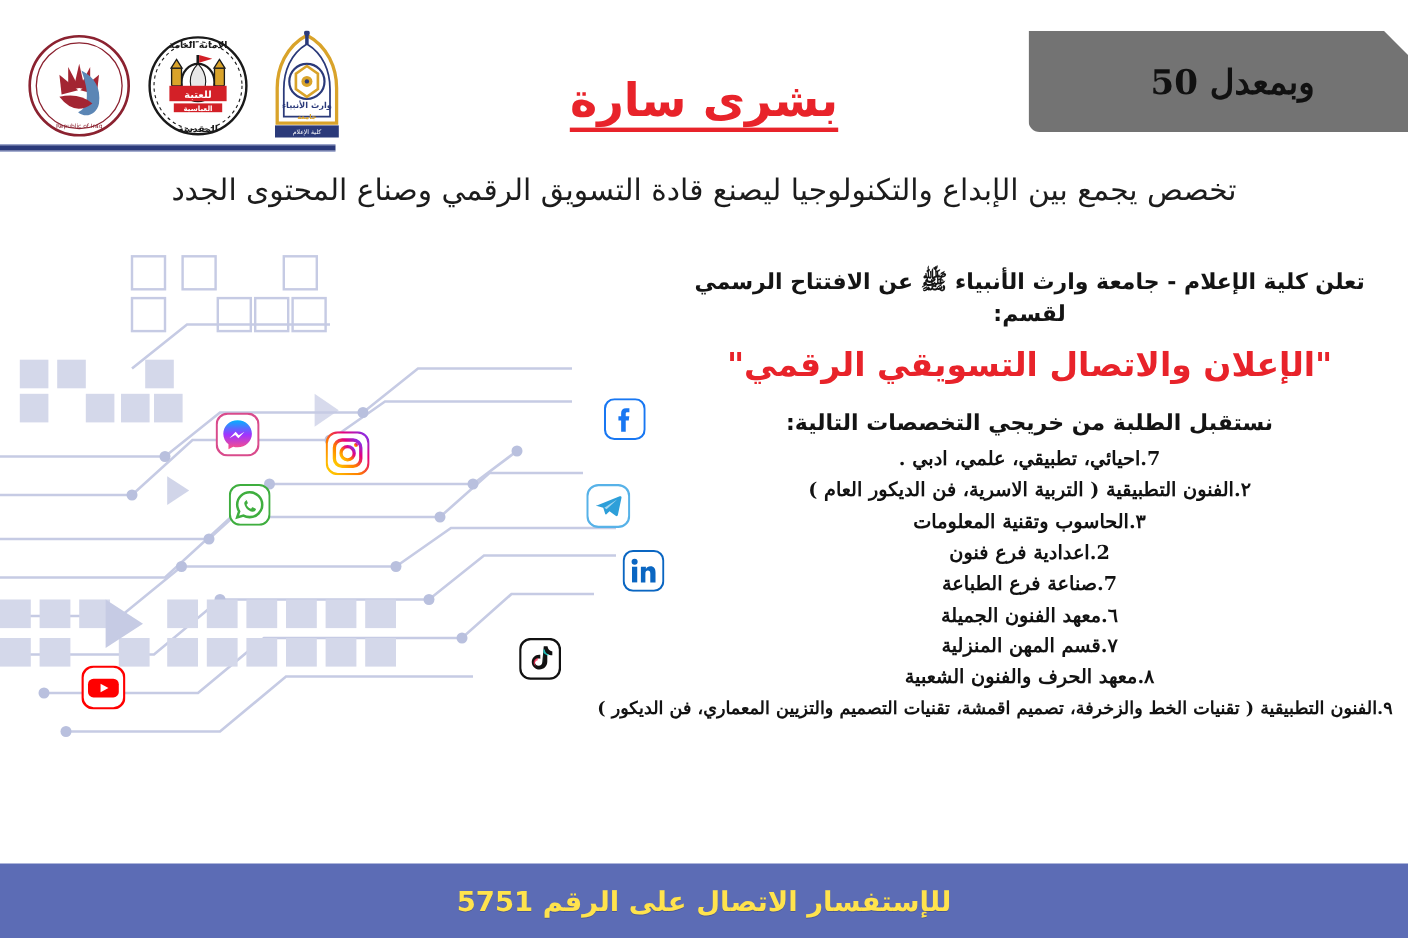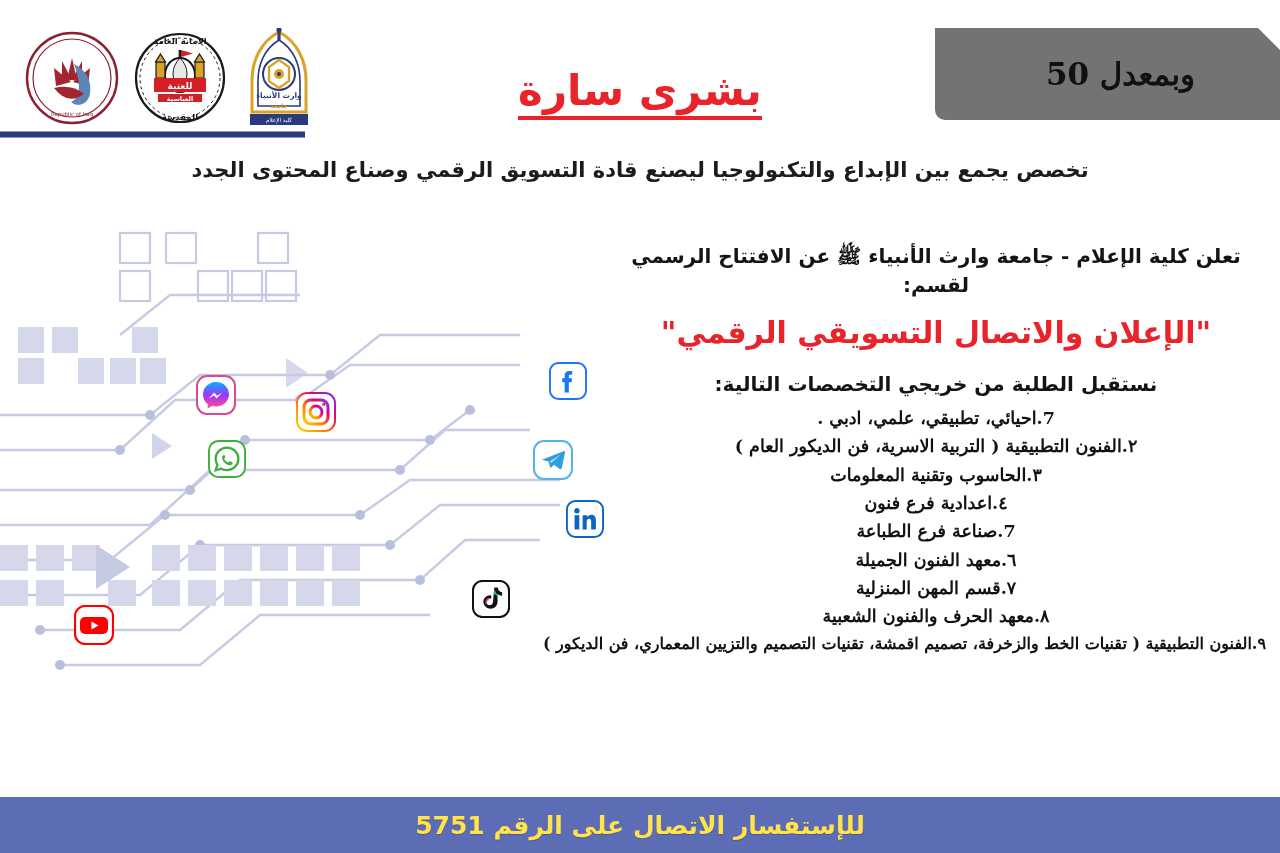--- a/index.html
+++ b/index.html
@@ -41,21 +41,21 @@
   .headline-text{
     font-size:42px;font-weight:900;color:#e8232a;letter-spacing:-1px;
     line-height:1;
     font-family:"DejaVu Sans","Liberation Sans",sans-serif;
   }
   .headline-ul{height:4px;background:#e8232a;margin-top:4px;width:100%;}
 
   
   .subtitle{
     position:absolute;left:0;right:0;top:158px;text-align:center;
-    font-size:21px;font-weight:700;color:#1c1c1c;letter-spacing:-.5px;
+    font-size:27px;font-weight:400;color:#1c1c1c;letter-spacing:-.5px;
     padding:0 60px;box-sizing:border-box;
   }
 
   
   .col{
     position:absolute;right:14px;top:244px;width:660px;
     text-align:center;color:#141414;direction:rtl;
   }
   .ann-line{font-size:20px;font-weight:900;letter-spacing:-.4px;}
   .dept{
@@ -72,21 +72,21 @@
 
   .closing{margin-top:16px;}
   .closing p{
     margin:0 0 6px;
     font-family:"DejaVu Serif","Liberation Serif",serif;
     font-size:17.5px;font-weight:700;color:#121212;line-height:1.5;
   }
 
   
   .banner{
-    position:absolute;left:0;right:0;bottom:0;height:56px;
+    position:absolute;left:0;right:0;bottom:0;height:68px;
     background:#5c6cb5;display:flex;align-items:center;justify-content:center;
   }
   .banner-text{
     font-size:25px;font-weight:900;color:#ffe34d;letter-spacing:-.3px;
     text-shadow:0 1px 0 rgba(0,0,0,.18);
   }
 
   
   .graphic{position:absolute;left:0;top:215px;width:640px;height:470px;}
   .graphic svg{display:block;}
@@ -335,21 +335,21 @@
     <div class="ann-line">تعلن كلية الإعلام - جامعة وارث الأنبياء ﷺ عن الافتتاح الرسمي لقسم:</div>
 
     <div class="dept">"الإعلان والاتصال التسويقي الرقمي"</div>
 
     <div class="accept">نستقبل الطلبة من خريجي التخصصات التالية:</div>
 
     <ul class="spec-list">
       <li>7.احيائي، تطبيقي، علمي، ادبي .</li>
       <li>٢.الفنون التطبيقية ( التربية الاسرية، فن الديكور العام )</li>
       <li>٣.الحاسوب وتقنية المعلومات</li>
-      <li>٤.اعدادية فرع فنون</li>
+      <li>2.اعدادية فرع فنون</li>
       <li>7.صناعة فرع الطباعة</li>
       <li>٦.معهد الفنون الجميلة</li>
       <li>٧.قسم المهن المنزلية</li>
       <li>٨.معهد الحرف والفنون الشعبية</li>
       <li style="font-size:16px;">٩.الفنون التطبيقية ( تقنيات الخط والزخرفة، تصميم اقمشة، تقنيات التصميم والتزيين المعماري، فن الديكور )</li>
     </ul>
 
   </div>
 
   <div class="banner">

